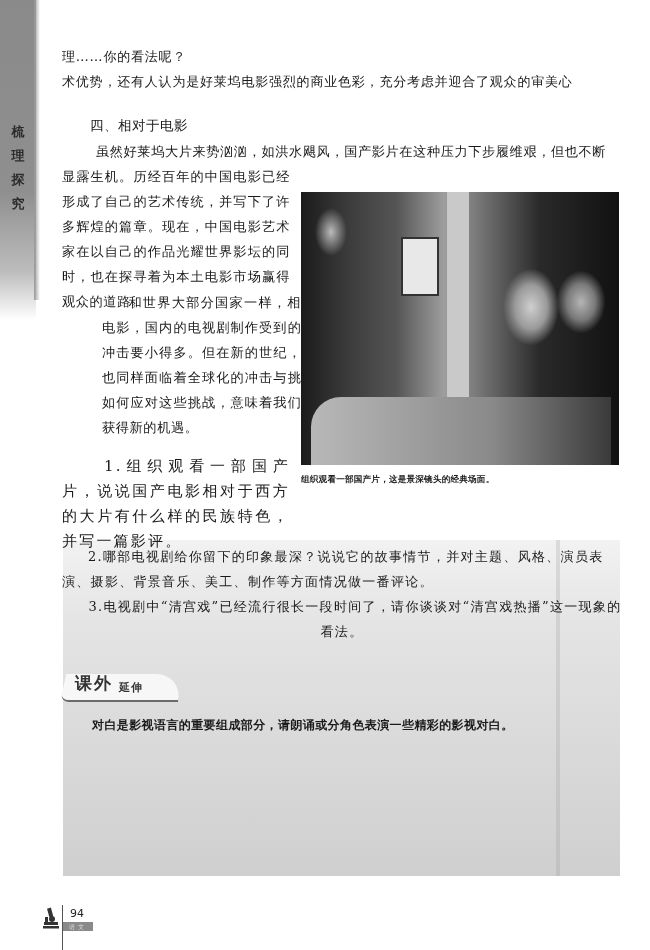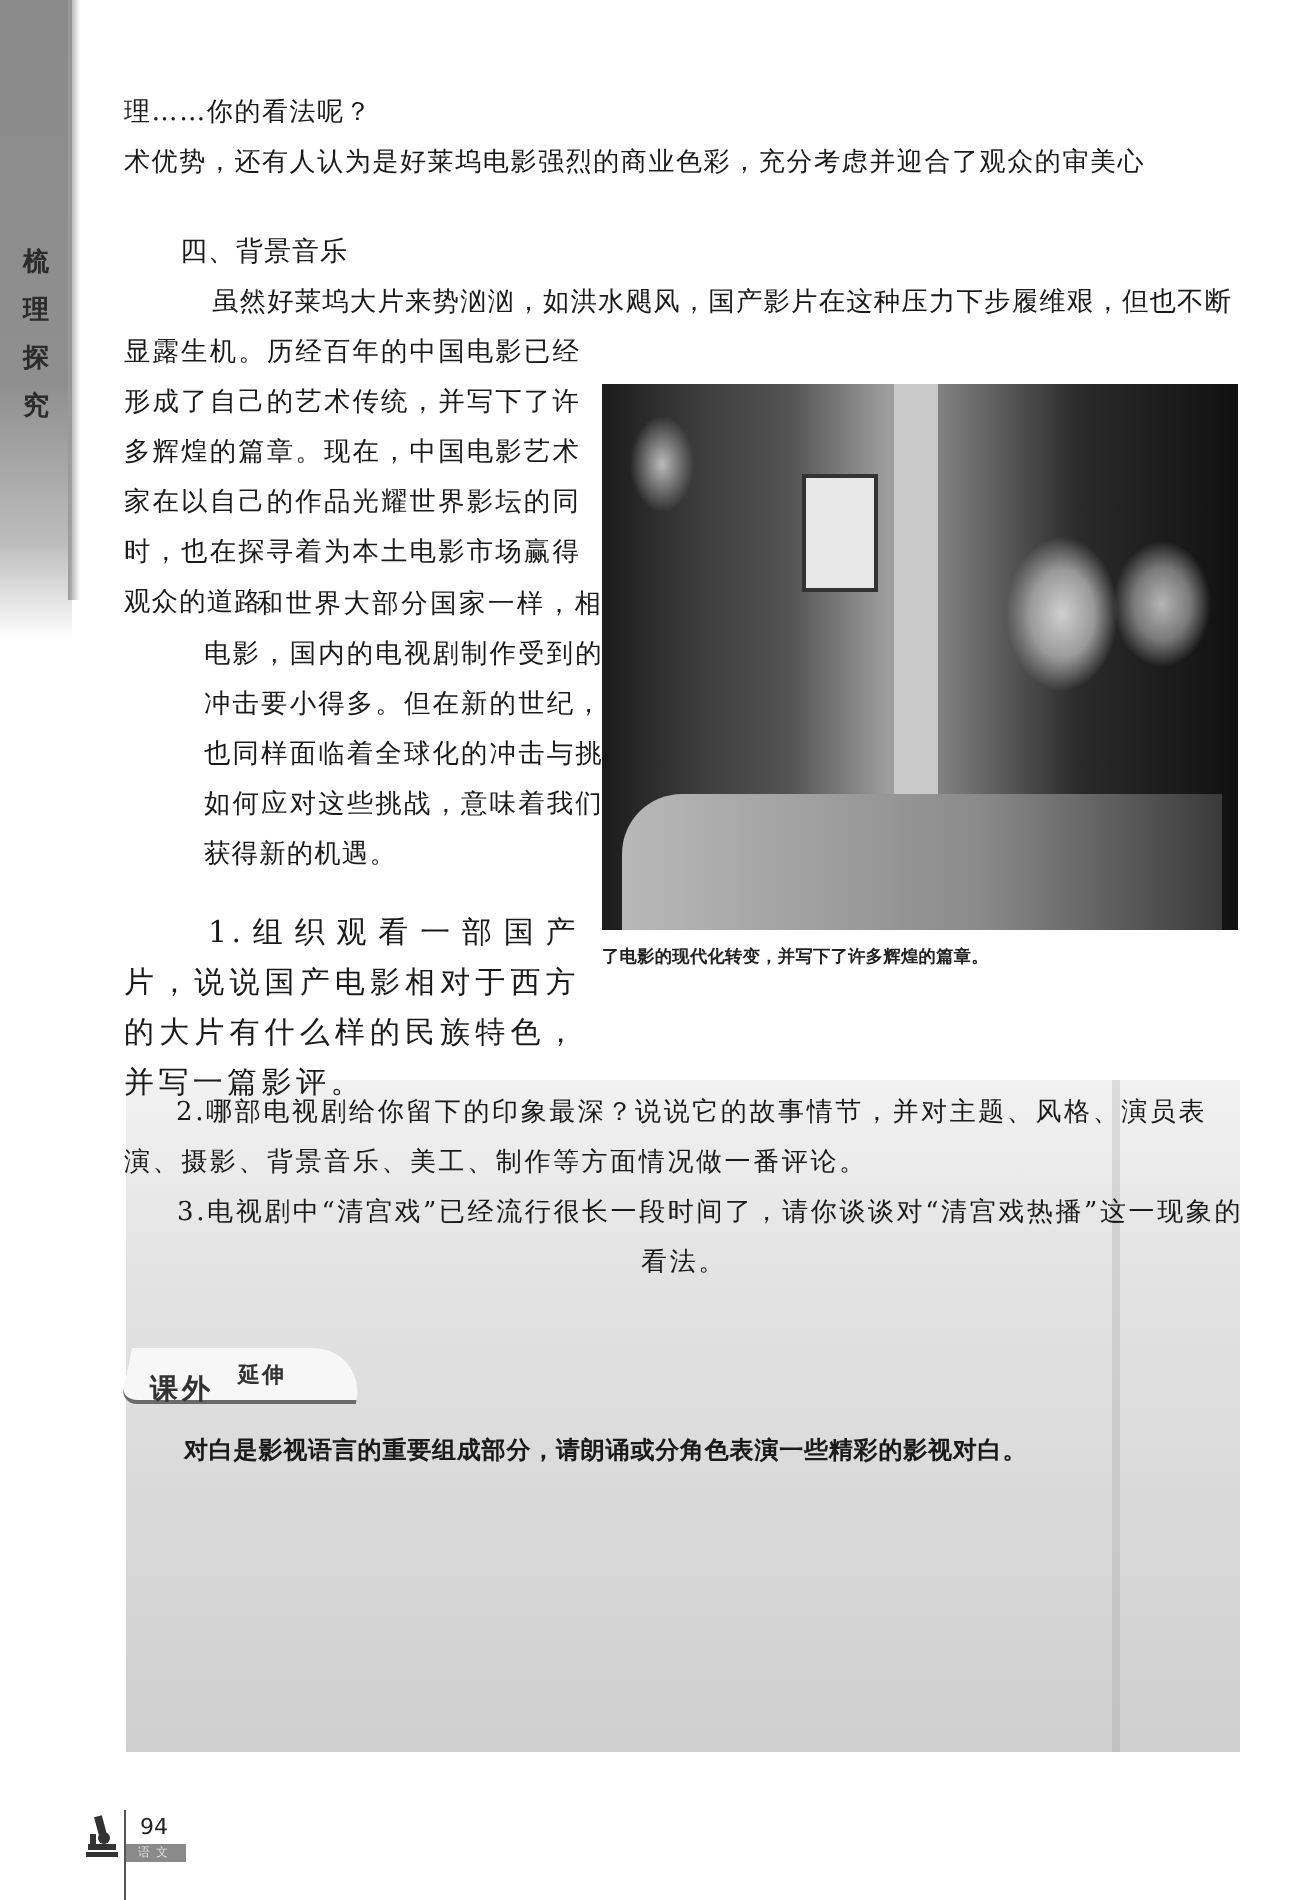--- a/index.html
+++ b/index.html
@@ -72,21 +72,21 @@
       position: absolute; left: 63px; top: 668px; width: 120px; height: 36px;
     }
     .extension-tag .swoosh {
       position: absolute; left: 0; top: 6px; width: 118px; height: 26px;
       background: #f7f7f7;
       border-bottom: 2px solid #6a6a6a;
       border-radius: 0 60px 0 18px;
       transform: skewX(-12deg);
     }
     .extension-tag .big {
-      position: absolute; left: 12px; top: 18px; font-size: 14px; font-weight: bold;
+      position: absolute; left: 12px; top: 4px; font-size: 17px; font-weight: bold;
       font-family: Liberation Sans, sans-serif; color: #333; letter-spacing: 2px;
     }
     .extension-tag .small {
       position: absolute; left: 56px; top: 12px; font-size: 11px; font-weight: bold;
       font-family: Liberation Mono, monospace; color: #333; letter-spacing: 1px;
     }
     .extension-text {
       position: absolute; left: 92px; top: 717px; font-size: 12px; font-weight: bold;
       letter-spacing: 0.4px; font-family: "DejaVu Sans", "Liberation Sans", sans-serif;
     }
@@ -119,35 +119,35 @@
   <span>理</span>
   <span>探</span>
   <span>究</span>
 </div>
 
 <div class="text-block" style="left:62px; top:44px; width:560px; font-size:13px; letter-spacing:0.8px;">
   <p class="para">理……你的看法呢？</p>
   <p class="para">术优势，还有人认为是好莱坞电影强烈的商业色彩，充分考虑并迎合了观众的审美心</p>
 </div>
 
-<div class="section-heading">四、背景音乐</div>
+<div class="section-heading">四、相对于电影</div>
 
-<div class="text-block" style="left:106px; top:139px; width:535px;">虽然好莱坞大片来势汹汹，如洪水飓风，国产影片在这种压力下步履维艰，但也不断</div>
+<div class="text-block" style="left:96px; top:139px; width:535px;">虽然好莱坞大片来势汹汹，如洪水飓风，国产影片在这种压力下步履维艰，但也不断</div>
 
 <div class="text-block" style="left:62px; top:164px; width:228px; text-align:justify;">显露生机。历经百年的中国电影已经形成了自己的艺术传统，并写下了许多辉煌的篇章。现在，中国电影艺术家在以自己的作品光耀世界影坛的同时，也在探寻着为本土电影市场赢得观众的道路。</div>
 
 <div class="text-block indent" style="left:62px; top:290px; width:228px; text-align:justify;margin-left:40px;">和世界大部分国家一样，相对于电影，国内的电视剧制作受到的外来冲击要小得多。但在新的世纪，电视也同样面临着全球化的冲击与挑战。如何应对这些挑战，意味着我们能否获得新的机遇。</div>
 
 <div class="photo" title="Black-and-white film still: a standing man at left, a seated man and woman at a table in a room with a window">
   <div class="doorframe"></div>
   <div class="window"></div>
   <div class="table"></div>
 </div>
 <div class="caption">
-  <div>了电影的现代化转变，并写下了许多辉煌的篇章。</div>
+  <div>组织观看一部国产片，这是景深镜头的经典场面。</div>
 </div>
 
 <div class="gray-box"></div>
 <div class="gray-box-seam"></div>
 
 <div class="text-block" style="left:62px; top:454px; width:228px; text-indent:2.8em; text-align:justify; font-size:15px; letter-spacing:2.2px;">
   <span>1.</span><span>组织观看一部国产片，说说国产电影相对于西方的大片有什么样的民族特色，并写一篇影评。</span>
 </div>
 
 <div class="text-block" style="left:62px; top:544px; width:560px; text-indent:2em; font-size:13px; letter-spacing:1.3px;">

